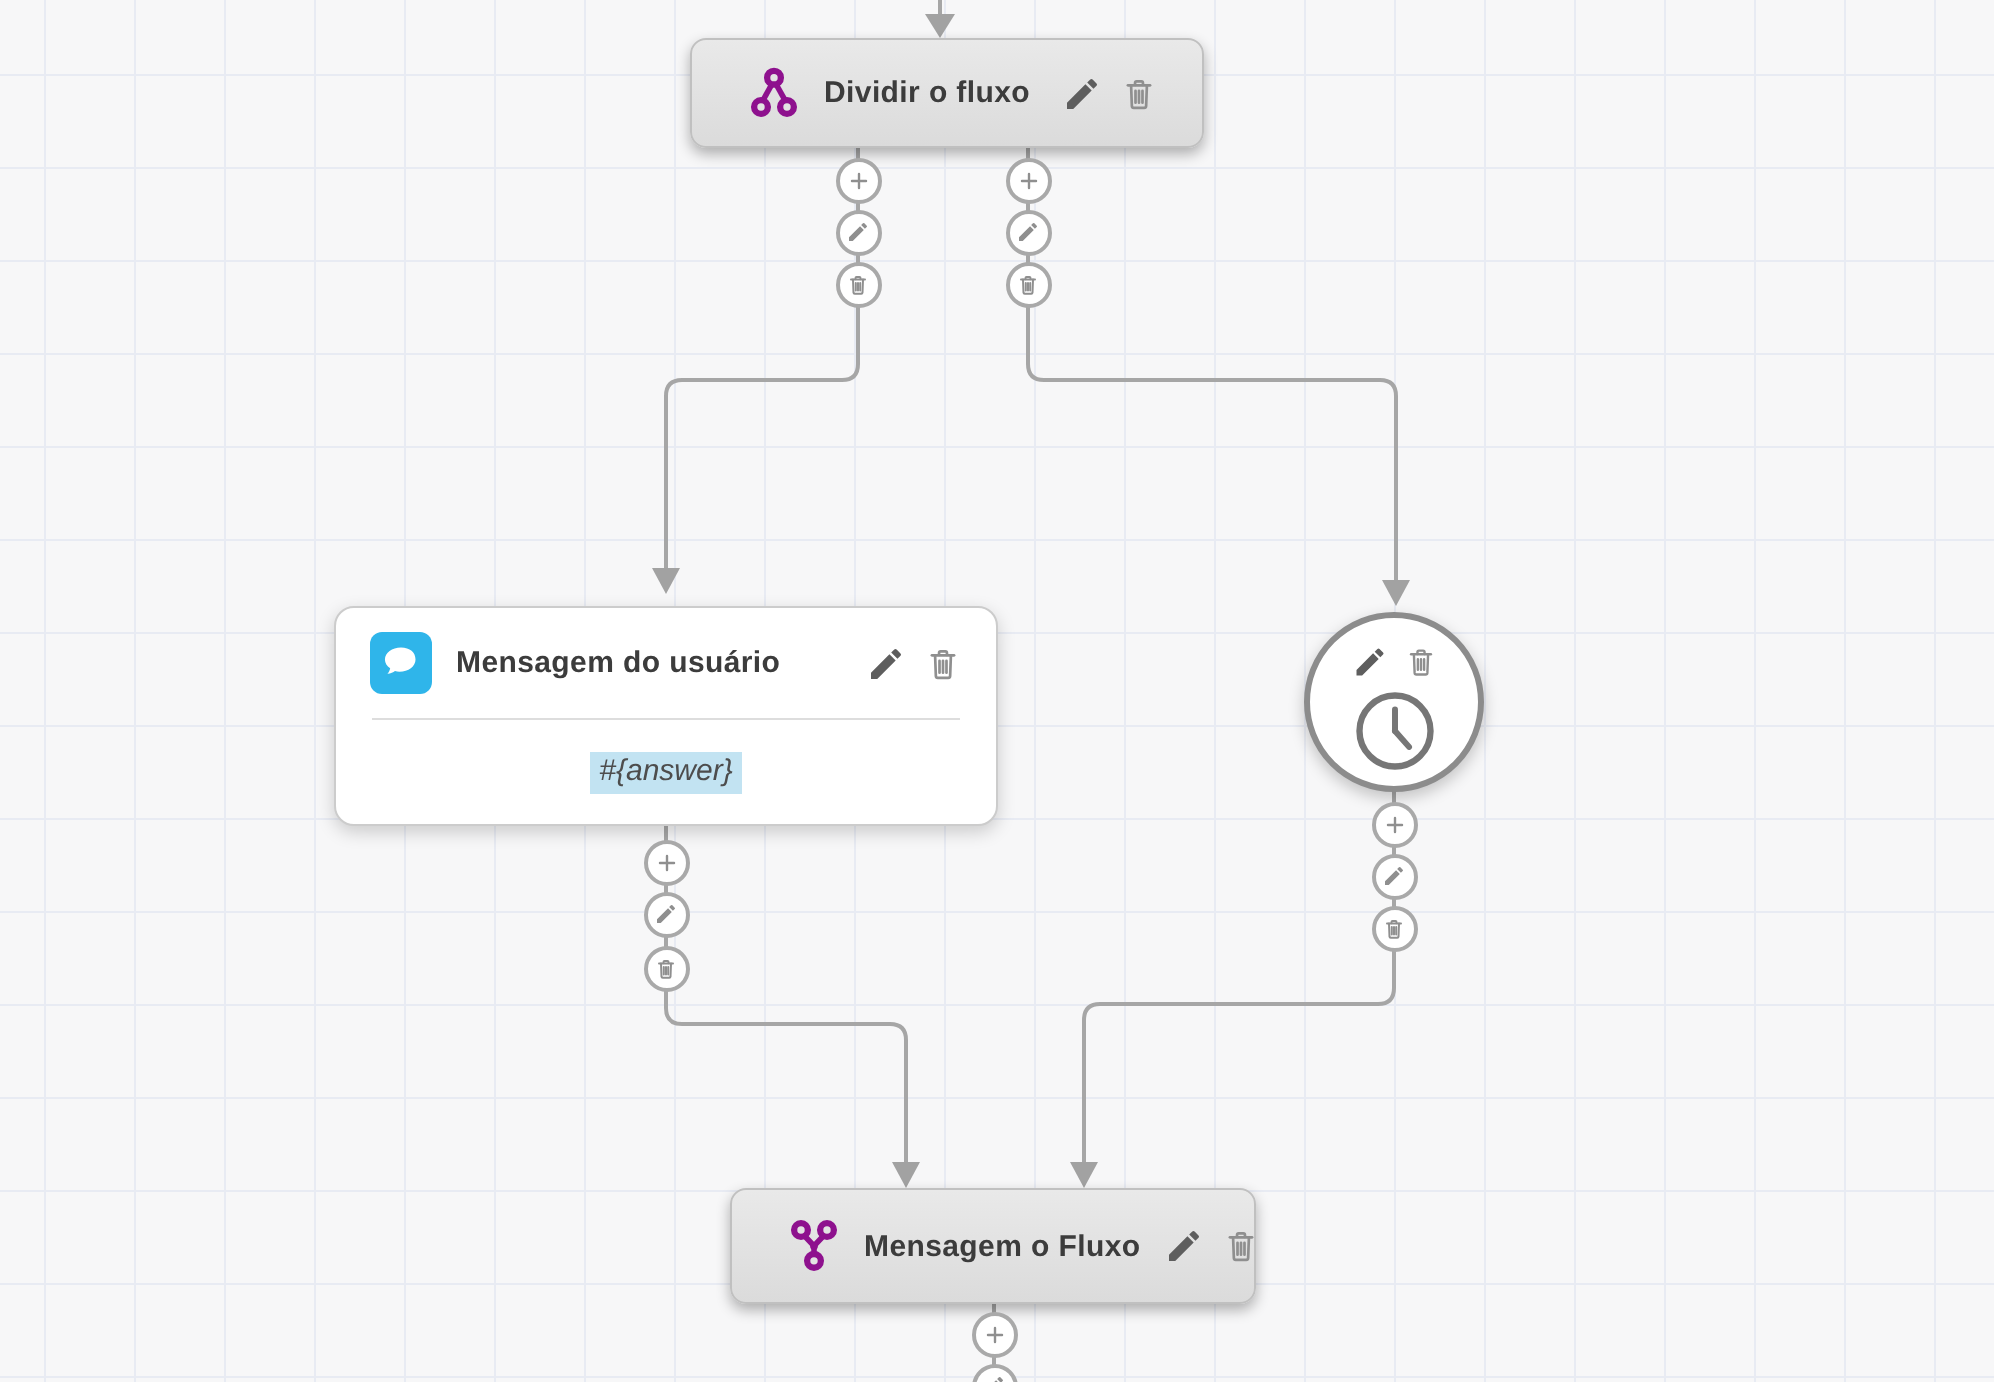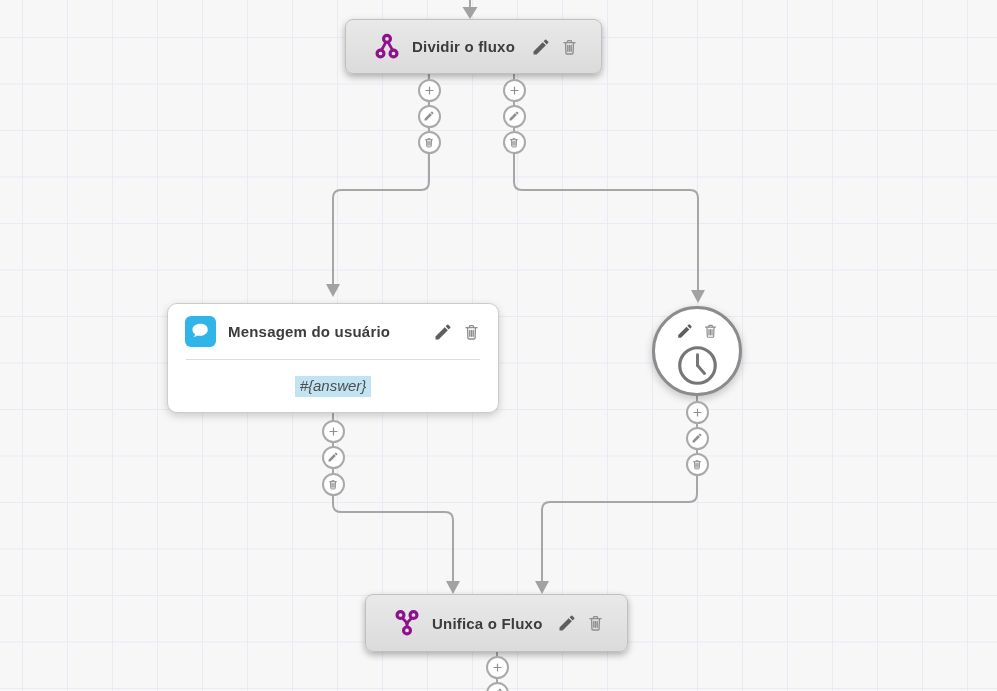--- a/index.html
+++ b/index.html
@@ -188,21 +188,21 @@
     <span class="icon">
       <svg width="26" height="28" viewBox="0 0 28 30" fill="none" stroke="#8e118e">
         <path d="M8.2 8.8 L14 15 L19.8 8.8" stroke-width="3"></path>
         <path d="M14 15 L14 20" stroke-width="3"></path>
         <circle cx="7" cy="6.4" r="3.7" stroke-width="3.4" fill="#e3e3e3"></circle>
         <circle cx="21" cy="6.4" r="3.7" stroke-width="3.4" fill="#e3e3e3"></circle>
         <circle cx="14" cy="23" r="3.7" stroke-width="3.4" fill="#e3e3e3"></circle>
         <circle cx="14" cy="15" r="2.1" fill="#8e118e" stroke="none"></circle>
       </svg>
     </span>
-    <span class="node-title">Unifica o Fluxo</span>
+    <span class="node-title">Mensagem o Fluxo</span>
     <span class="node-actions">
       <span class="act-btn">
         <span class="icon">
           <svg width="20" height="20" viewBox="0 0 24 24" fill="#5e5e5e">
             <path d="M3 17.25V21h3.75L17.81 9.94l-3.75-3.75L3 17.25zM20.71 7.04a1 1 0 0 0 0-1.41l-2.34-2.34a1 1 0 0 0-1.41 0l-1.83 1.83 3.75 3.75 1.83-1.83z"></path>
           </svg>
         </span>
       </span>
       <span class="act-btn">
         <span class="icon">

